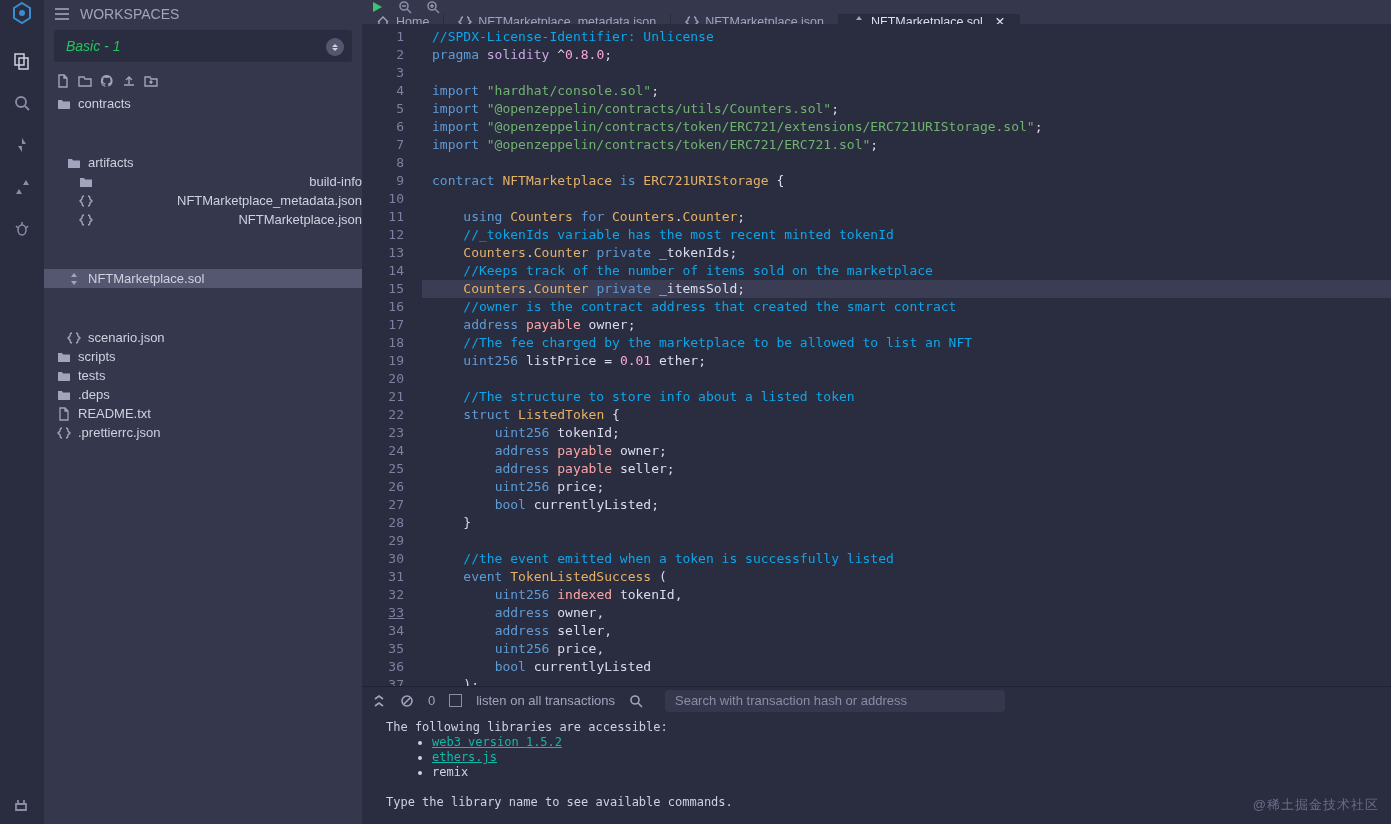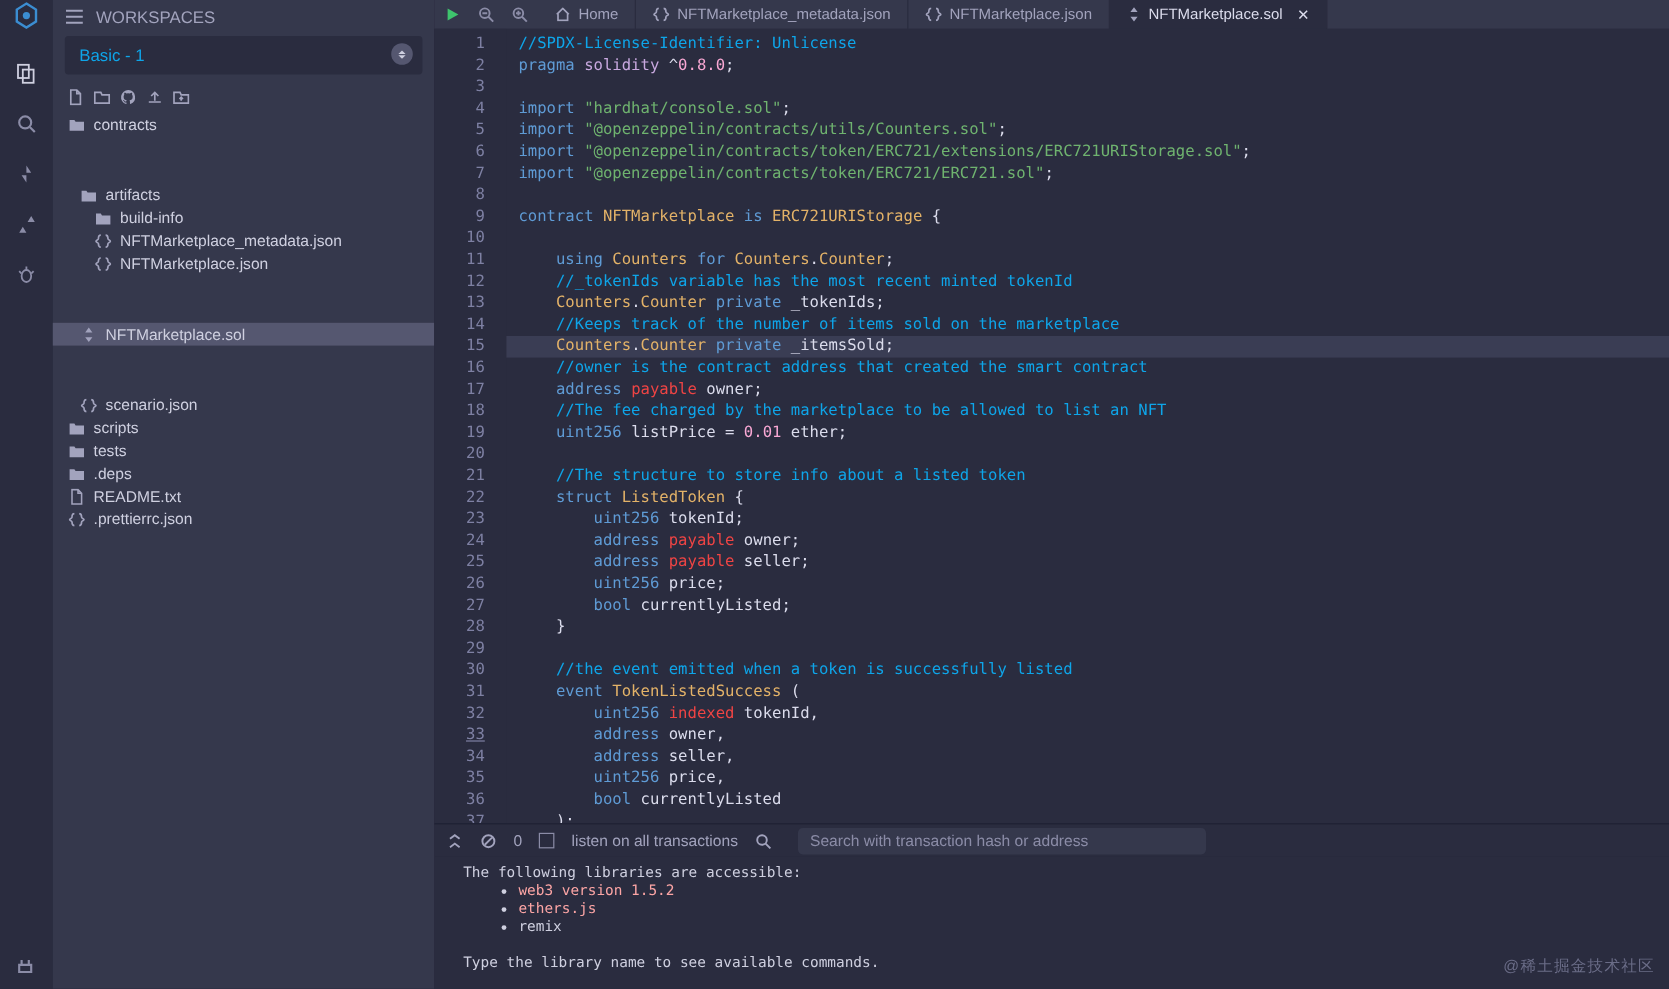--- a/index.html
+++ b/index.html
@@ -31,58 +31,58 @@
   flex-direction: column;
 }
 .sidebar-header {
   display:flex; align-items:center; height: 28px; padding: 0 8px; color:#cfd0e0; font-weight:600; font-size:14px; letter-spacing:0.5px;
 }
 .sidebar-header .title-icon { margin-right:8px; color:#8b8ca7; }
 .sidebar-header .gap { flex:1; }
 .sidebar-header .check { color:#3ec46d; margin-right:10px; }
 .workspaces { display:flex; align-items:center; padding: 6px 10px; color:#a2a3bd; font-size:14px; }
 .workspaces svg { margin-right:10px; }
-.ws-select { margin: 2px 10px 8px 10px; background:#2a2c3f; border-radius:3px; padding:8px 12px; display:flex; align-items:flex-end; font-size:14px; color:#0ea5e9; position:relative; }
+.ws-select { margin: 2px 10px 8px 10px; background:#2a2c3f; border-radius:3px; padding:8px 12px; display:flex; align-items:flex-start; font-size:14px; color:#22c55e; position:relative;font-style:italic; }
 .ws-select .updown { position:absolute; right:8px; width:18px; height:18px; background:#555770; border-radius:9px; display:flex; flex-direction:column; align-items:center; justify-content:center; }
 .ws-select .updown::before { content:""; border-left:3px solid transparent; border-right:3px solid transparent; border-bottom:3px solid #cfd0e0; margin-bottom:1px;}
 .ws-select .updown::after { content:""; border-left:3px solid transparent; border-right:3px solid transparent; border-top:3px solid #cfd0e0;}
 .toolbar-icons { display:flex; gap:8px; padding:4px 12px; color:#8b8ca7; }
 .tree { flex:1; padding-top:2px; }
 .tree-item { display:flex; align-items:center; height:19px; padding-left:12px; cursor:pointer; font-size:13px; color:#cfd0e0;}
 .tree-item.d1 { padding-left:22px;margin-top:40px; }
-.tree-item.d2 { padding-left:34px; }
+.tree-item.d2 { padding-left:34px;justify-content:space-between; }
 .tree-item.selected { background:#555770; }
 .tree-item .ticon { width:16px; margin-right:6px; display:flex; align-items:center; justify-content:center; }
 .main { flex:1; display:flex; flex-direction:column; background:#2a2c3f; }
-.tabs-bar { height:24px; background:#35384c; display:flex; align-items:stretch; }
+.tabs-bar { height:24px; background:#35384c; display:flex; align-items:stretch;flex-direction:column; }
 .run-controls { display:flex; align-items:center; padding:0 8px; gap:14px; color:#8b8ca7; }
 .tabs { display:flex; align-items:stretch; }
 .tab { display:flex; align-items:center; padding:0 14px; color:#a2a3bd; font-size:12.5px; gap:6px; cursor:pointer; border-right:1px solid #2a2c3f;}
 .tab.active { background:#2a2c3f; color:#dbdcec; }
 .tab .close { margin-left:6px; }
 .editor-wrap { flex:1; display:flex; overflow:hidden; background:#2a2c3f; font-family: "Menlo","Consolas",monospace; font-size:13px; line-height:18px; }
 .gutter { width:60px; background:#2a2c3f; text-align:right; color:#7e80a3; padding-right:18px; padding-top:4px; }
 .code { flex:1; padding-top:4px; white-space:pre; }
 .code .line { height:18px; padding-left:10px; }
 .code .line.cur { background:#3a3d54; }
 .tok-kw { color:#5f9bd5; }
 .tok-fn { color:#c9a9e0; }
 .tok-id { color:#e3b268; }
 .tok-str { color:#6fb36f; }
 .tok-num { color:#f9a8d4; }
 .tok-cm { color:#0ea5e9; }
 .tok-op { color:#dbdcec; }
 .tok-txt { color:#dbdcec; }
-.tok-pay { color:#ef4444; }
+.tok-pay { color:#fca5a5; }
 .term-bar { height:28px; background:#2a2c3f; border-top:1px solid #1f2133; display:flex; align-items:center; padding:0 10px; gap:14px; color:#a2a3bd; font-size:13px;}
 .term-check { width:13px; height:13px; border:1px solid #8b8ca7; }
 .term-search { margin-left:8px; background:#35384c; height:22px; width:340px; border-radius:4px; display:flex; align-items:center; padding:0 10px; color:#8b8ca7; font-size:13px;}
 .terminal { background:#2a2c3f; font-family:"Menlo","Consolas",monospace; font-size:12px; color:#cfd0e0; padding:6px 4px 8px 24px; line-height:15px; height:110px;}
 .terminal ul { margin-left:46px; list-style: disc; }
-.terminal a { color:#fca5a5; }
+.terminal a { text-decoration: underline; color:#14b8a6; }
 .watermark { position:fixed; right:12px; bottom:10px; color:#6a6c87; font-size:13px; letter-spacing:1px;}
 svg { display:block; }
 </style>
 </head>
 <body>
 
 <div class="activity-bar">
   <div class="logo">
     <svg width="28" height="28" viewBox="0 0 28 28">
         <path d="M14 2 L22 7 L22 17 L14 22 L6 17 L6 7 Z" fill="none" stroke="#3b8dd1" stroke-width="2"></path>

